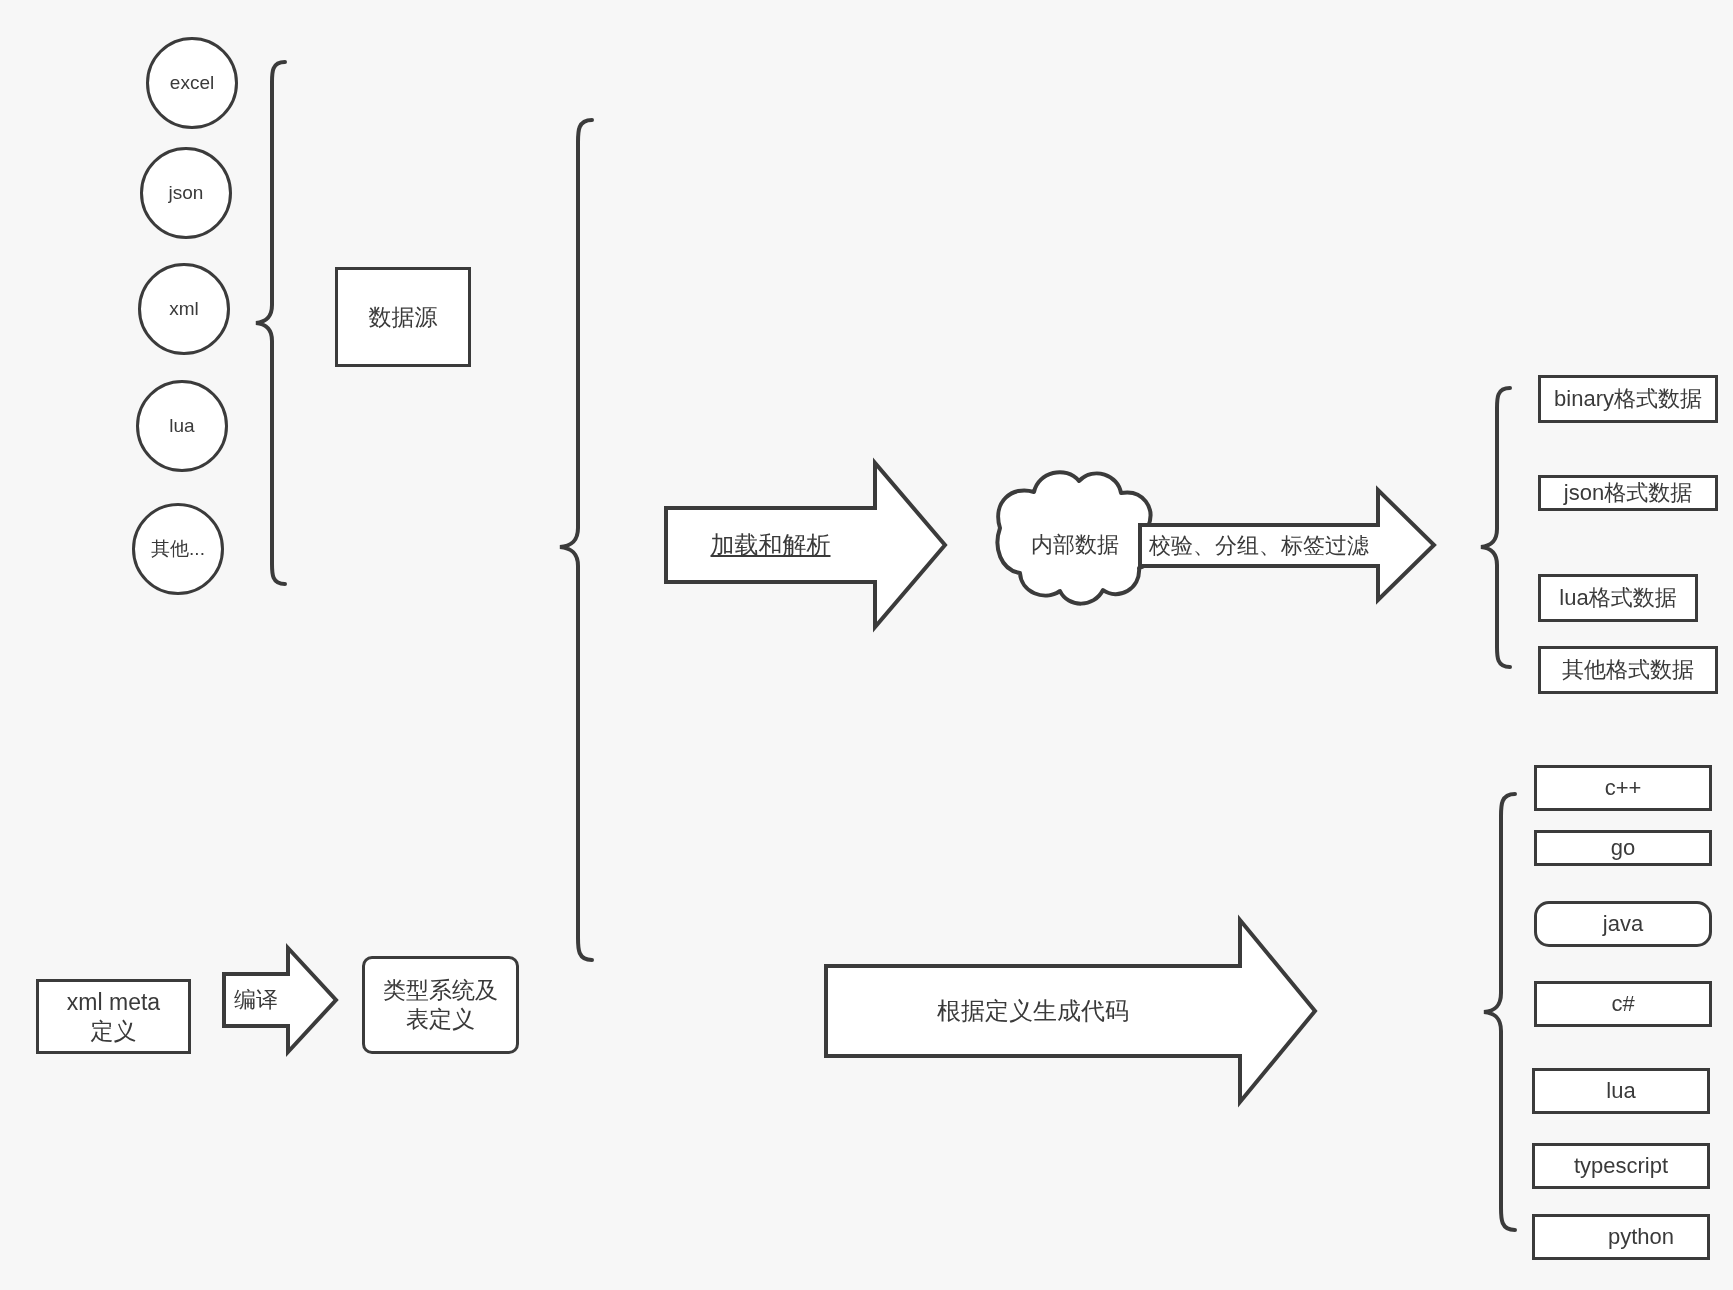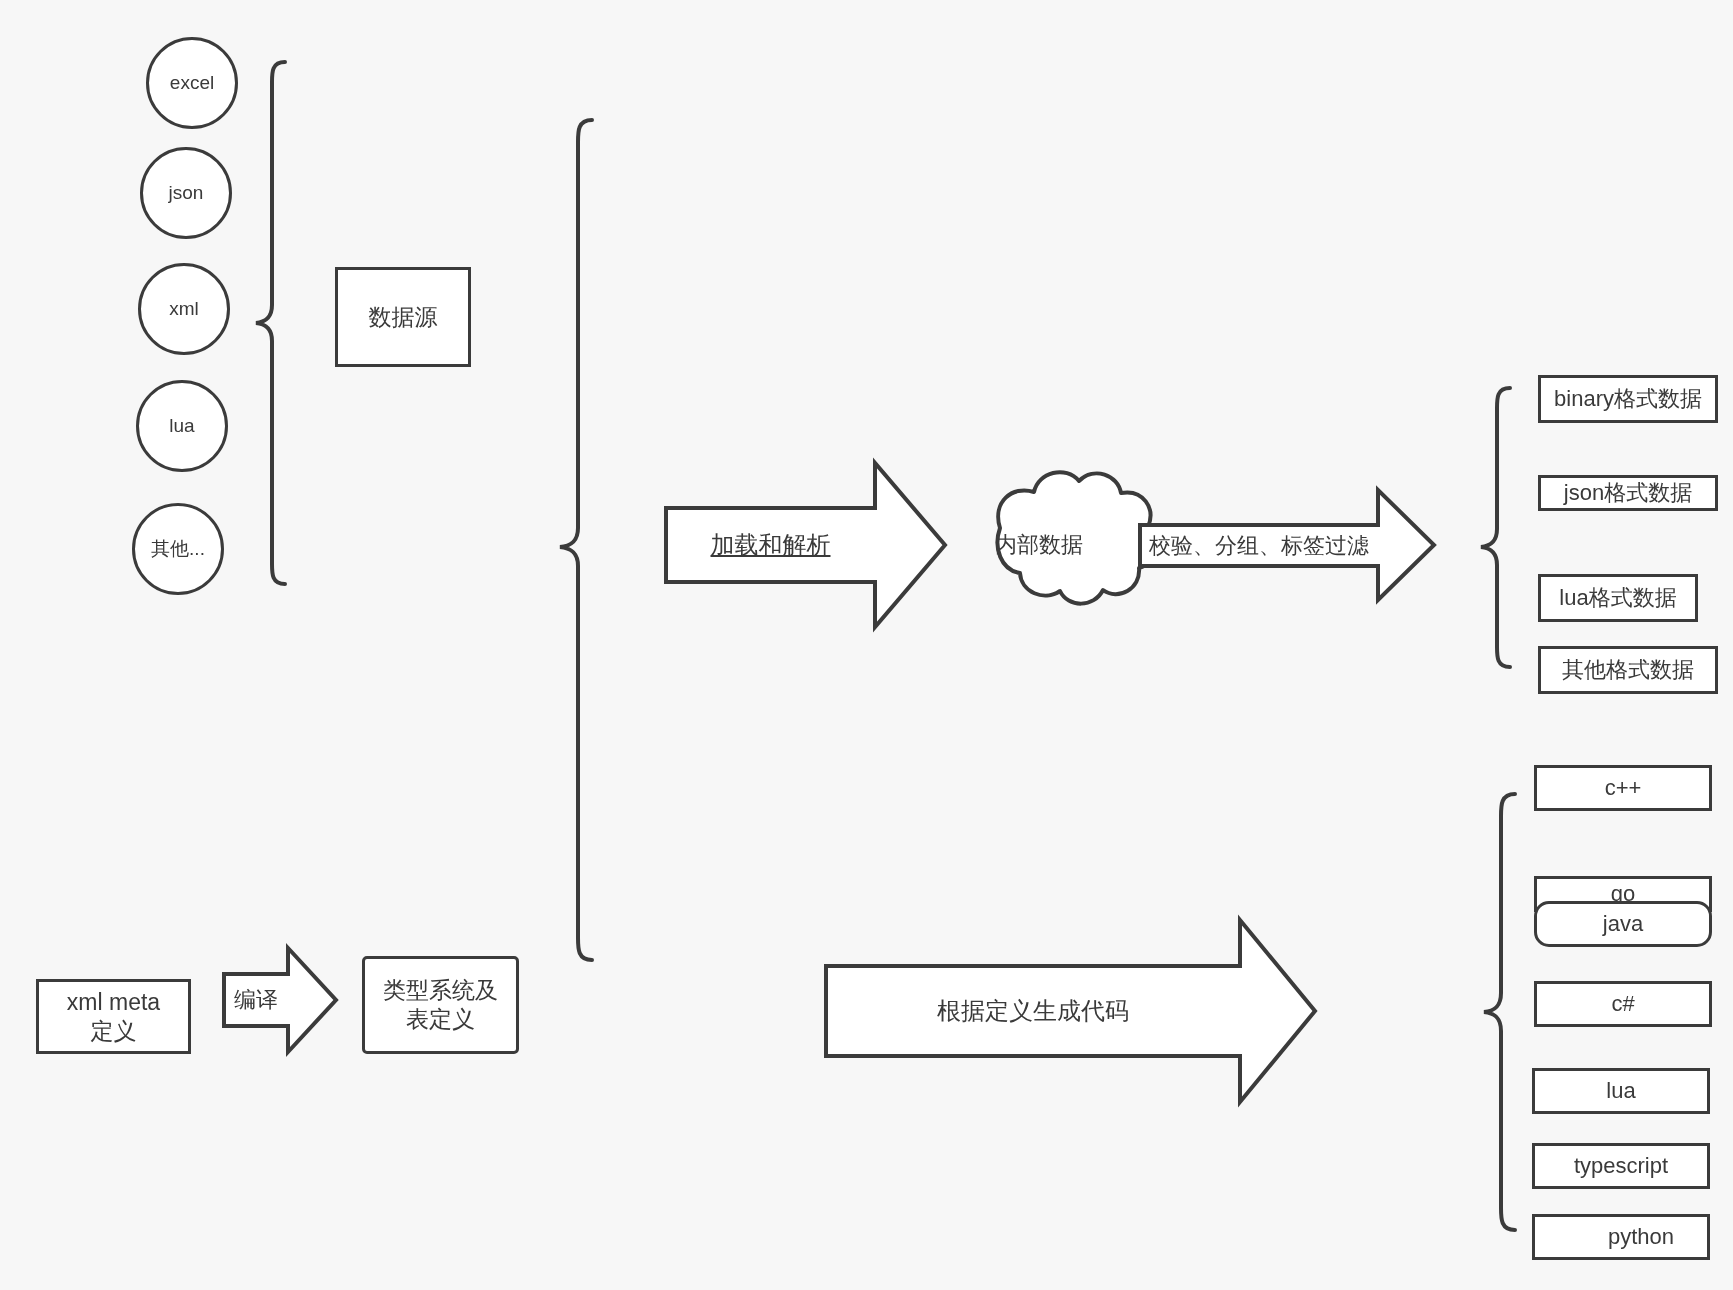--- a/index.html
+++ b/index.html
@@ -34,21 +34,21 @@
     border-radius: 50%;
     font-size: 19px;
   }
   .rect {
     font-size: 23px;
   }
   .rect-sm {
     font-size: 22px;
   }
   .rounded {
-    border-radius: 5px;
+    border-radius: 10px;
   }
   .arrow-label {
     position: absolute;
     display: flex;
     align-items: center;
     justify-content: center;
     text-align: center;
     color: #3a3a3a;
     pointer-events: none;
   }
@@ -112,21 +112,21 @@
   </div>
 
   <div class="node rect" style="left:335px; top:267px; width:136px; height:100px;">
     <span>数据源</span>
   </div>
 
   <div class="arrow-label" style="left:666px; top:508px; width:209px; height:74px; font-size:24px;text-decoration:underline;">
     <span>加载和解析</span>
   </div>
 
-  <div class="arrow-label" style="left:964px; top:515px; width:150px; height:60px; font-size:22px;">
+  <div class="arrow-label" style="left:1000px; top:515px; width:150px; height:60px; font-size:22px;">
     <span>内部数据</span>
   </div>
 
   <div class="arrow-label" style="left:1140px; top:525px; width:238px; height:41px; font-size:22px;">
     <span>校验、分组、标签过滤</span>
   </div>
 
   <div class="arrow-label" style="left:224px; top:974px; width:64px; height:52px; font-size:22px;">
     <span>编译</span>
   </div>
@@ -152,21 +152,21 @@
     <span>xml meta定义</span>
   </div>
 
   <div class="node rect rounded" style="left:362px; top:956px; width:157px; height:98px; padding:0 10px;">
     <span>类型系统及表定义</span>
   </div>
 
   <div class="node rect-sm" style="left:1534px; top:765px; width:178px; height:46px;">
     <span>c++</span>
   </div>
-  <div class="node rect-sm" style="left:1534px; top:876px; width:178px; height:36px;align-items:center;">
+  <div class="node rect-sm" style="left:1534px; top:830px; width:178px; height:36px;align-items:center;">
     <span>go</span>
   </div>
   <div class="node rect-sm" style="left:1534px; top:901px; width:178px; height:46px;border-radius:15px;">
     <span>java</span>
   </div>
   <div class="node rect-sm" style="left:1534px; top:981px; width:178px; height:46px;">
     <span>c#</span>
   </div>
   <div class="node rect-sm" style="left:1532px; top:1068px; width:178px; height:46px;">
     <span>lua</span>

